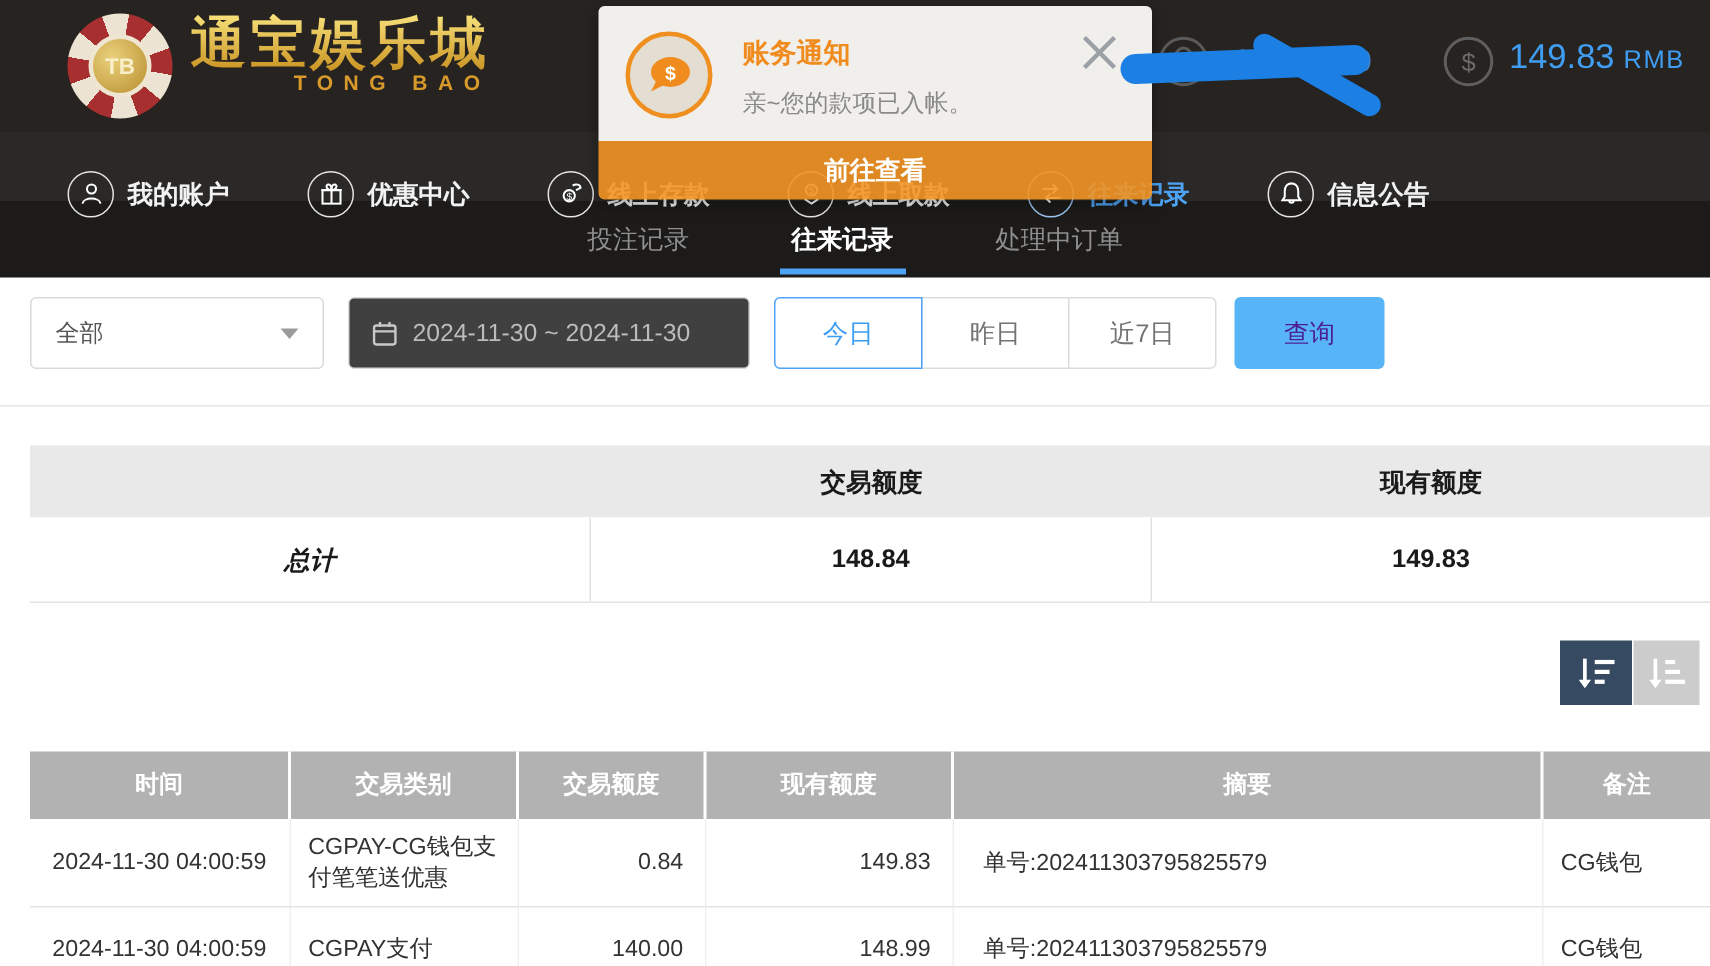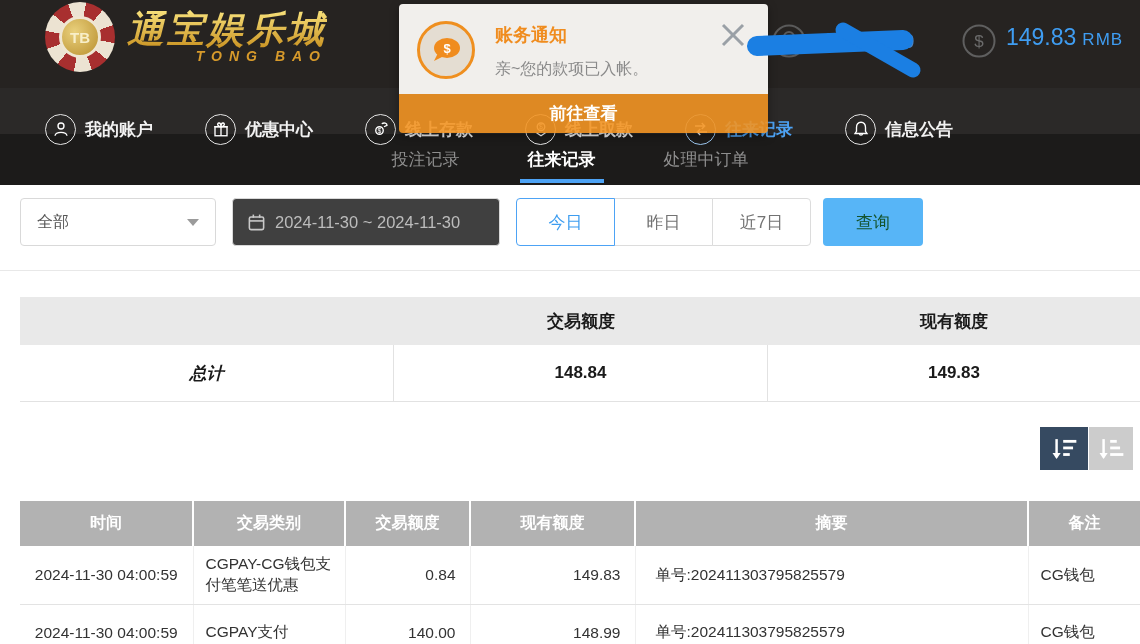--- a/index.html
+++ b/index.html
@@ -1,28 +1,28 @@
 <!DOCTYPE html>
 <html><head>
 <meta charset="utf-8">
 <style>
   * { margin:0; padding:0; box-sizing:border-box; }
   html,body { width:1140px; height:644px; overflow:hidden; }
   body { font-family:"Liberation Sans","DejaVu Sans",sans-serif; background:#ffffff; position:relative; }
 
   
   .topbar { position:relative; height:88px; background:#262321; }
-  .logo { position:absolute; left:45px; top:2px; display:flex; align-items:center; cursor:pointer; }
+  .logo { position:absolute; left:45px; top:9px; display:flex; cursor:pointer; }
   .chip { width:70px; height:70px; border-radius:50%;
           background:repeating-conic-gradient(from 10deg,#a82f2f 0 30deg,#ece3d2 30deg 60deg);
           display:flex; align-items:center; justify-content:center; }
   .chip-core { width:42px; height:42px; border-radius:50%; border:3px solid #efe6d2;
           background:radial-gradient(circle at 35% 35%,#e9d07c,#b98f2e);
           color:#f8efc9; font-weight:bold; font-size:15px; display:flex; align-items:center; justify-content:center; }
-  .brand-text { margin-left:12px;font-style:italic; }
+  .brand-text { margin-left:12px; }
   .brand-cn { font-size:37px; font-weight:bold; letter-spacing:3px; line-height:40px;
           background:linear-gradient(#f8e27c,#c8901f); -webkit-background-clip:text; background-clip:text;
           -webkit-text-fill-color:transparent; color:#e0ad3a; text-shadow:none; }
   .brand-en { color:#d79a2b; font-size:14px; font-weight:bold; letter-spacing:7px; text-align:right; margin-top:-2px; }
 
   .user-group { position:absolute; left:772px; top:24px; display:flex; align-items:center; cursor:pointer; }
   .balance-group { position:absolute; left:962px; top:24px; display:flex; align-items:baseline; cursor:pointer; }
   .round-ic { width:34px; height:34px; flex:0 0 auto; align-self:center; }
   .uname { margin-left:10px; color:#4a86c8; font-size:20px; display:flex; align-items:baseline; }
   .uname-gap { display:inline-block; width:44px; }
@@ -52,21 +52,21 @@
   .caret { width:0; height:0; border-left:6px solid transparent; border-right:6px solid transparent; border-top:7px solid #9b9b9b; }
   .date-box { width:268px; height:48px; border:1px solid #d9d9d9; border-radius:4px; background:#404040;
               display:flex; align-items:center; padding:0 14px; margin-left:16px; cursor:pointer; }
   .date-text { color:#bcbcbc; font-size:16.5px; margin-left:9px; }
   .quick { display:flex; margin-left:16px; }
   .quick .qbtn { width:99px; height:48px; background:#fff; border:1px solid #dcdcdc; margin-left:-1px;
                  font-size:17px; color:#737373; cursor:pointer; font-family:inherit; }
   .quick .qbtn:first-child { border-radius:4px 0 0 4px; margin-left:0; }
   .quick .qbtn:last-child { border-radius:0 4px 4px 0; }
   .quick .qbtn.active { border:1px solid #4da3f5; color:#3d9df0; position:relative; z-index:1; }
-  .search-btn { margin-left:12px; width:100px; height:48px; background:#57b5f7; color:#14532d; border:none;
+  .search-btn { margin-left:12px; width:100px; height:48px; background:#57b5f7; color:#4c1d95; border:none;
                 border-radius:4px; font-size:17px; cursor:pointer; font-family:inherit; }
 
   .divider { border-top:1px solid #e8e8e8; margin-top:24px; }
 
   
   .sumtable { margin:26px 0 0 20px; width:1120px; }
   .sum-head { display:flex; height:48px; background:#e9e9e9; }
   .sum-row  { display:flex; height:57px; background:#fff; border-bottom:1px solid #e2e2e2; }
   .sum-c1 { width:374px;font-style:italic; } .sum-c2 { width:374px; } .sum-c3 { width:372px; }
   .sum-cell { display:flex; align-items:center; justify-content:center; font-size:17px; font-weight:bold; color:#1a1a1a; }

